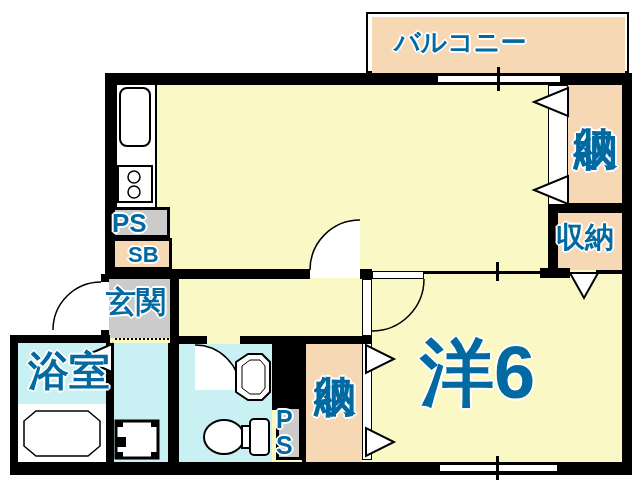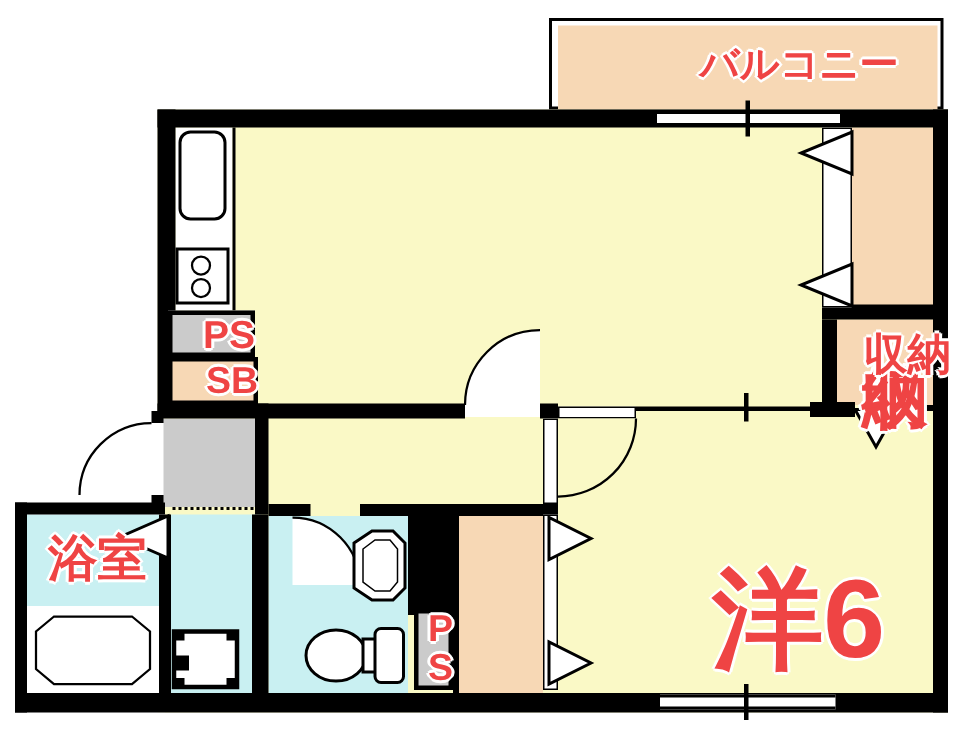--- a/index.html
+++ b/index.html
@@ -10,22 +10,22 @@
   .yellow{background:#FAF9C6;}
   .peach{background:#F7D8B5;}
   .cyan{background:#C9F0F2;}
   .gray{background:#CBCBCB;}
   .white{background:#ffffff;}
   .wall{background:#000;z-index:2;}
   .opening{z-index:3;}
   .box{z-index:3;border:3px solid #000;}
   .front{z-index:3;background:#fff;border:1px solid #000;}
   svg.overlay{position:absolute;left:0;top:0;z-index:4;}
-  .label{position:absolute;z-index:5;font-weight:bold;color:#ef4444;
-         text-align:right;white-space:nowrap;
+  .label{position:absolute;z-index:5;font-weight:bold;color:#0369a1;
+         text-align:left;white-space:nowrap;
          text-shadow:-2px 0 0 #fff,2px 0 0 #fff,0 -2px 0 #fff,0 2px 0 #fff,
                      -1px -1px 0 #fff,1px -1px 0 #fff,-1px 1px 0 #fff,1px 1px 0 #fff;}
   .vtext{writing-mode:vertical-rl;text-orientation:upright;white-space:nowrap;}
   .stack{word-break:break-all;white-space:normal;}
   .win{background:#fff;border-top:2px solid #000;border-bottom:2px solid #000;z-index:3;}
   .tick{background:#000;z-index:4;}
   .dotted{border-top:2px dotted #000;z-index:4;}
 </style>
 </head>
 <body>
@@ -142,23 +142,24 @@
       <polygon points="242,366 250,360 260,360 265,366 265,388 260,394 250,394 242,388" fill="#fff" stroke="#000" stroke-width="1"></polygon>
     </g>
 
     <g>
       <ellipse cx="224" cy="437" rx="20" ry="17" fill="#fff" stroke="#000" stroke-width="2"></ellipse>
       <rect x="242" y="426" width="10" height="22" fill="#fff" stroke="#000" stroke-width="2"></rect>
       <rect x="250" y="419" width="19" height="36" rx="4" fill="#fff" stroke="#000" stroke-width="2"></rect>
     </g>
   </svg>
 
-  <div class="label" style="left:420px;top:330px;width:170px;font-size:74px;line-height:86px;margin-top:40px;">洋6</div>
+  <div class="label" style="left:420px;top:330px;width:170px;font-size:74px;line-height:86px;">洋6</div>
   <div class="label" style="left:394px;top:27px;width:205px;font-size:26px;line-height:30px;">バルコニー</div>
   <div class="label vtext" style="left:572px;top:92px;height:116px;font-size:44px;line-height:48px;">収納</div>
   <div class="label" style="left:556px;top:221px;width:78px;font-size:29px;line-height:32px;">収納</div>
   <div class="label vtext" style="left:310px;top:342px;height:118px;font-size:42px;line-height:50px;">収納</div>
-  <div class="label" style="left:14px;top:353px;width:84px;font-size:33px;line-height:37px;">浴室</div>
+  <div class="label" style="left:106px;top:285px;width:66px;font-size:30px;line-height:34px;">玄関</div>
+  <div class="label" style="left:28px;top:353px;width:84px;font-size:41px;line-height:37px;">浴室</div>
   <div class="label" style="left:112px;top:208px;width:58px;font-size:26px;line-height:30px;">PS</div>
-  <div class="label" style="left:112px;top:239px;width:60px;font-size:25px;line-height:31px;">SB</div>
+  <div class="label" style="left:128px;top:239px;width:60px;font-size:22px;line-height:31px;">SB</div>
   <div class="label stack" style="left:276px;top:406px;width:26px;font-size:25px;line-height:26px;">PS</div>
 
 </div>
 
 </body></html>

